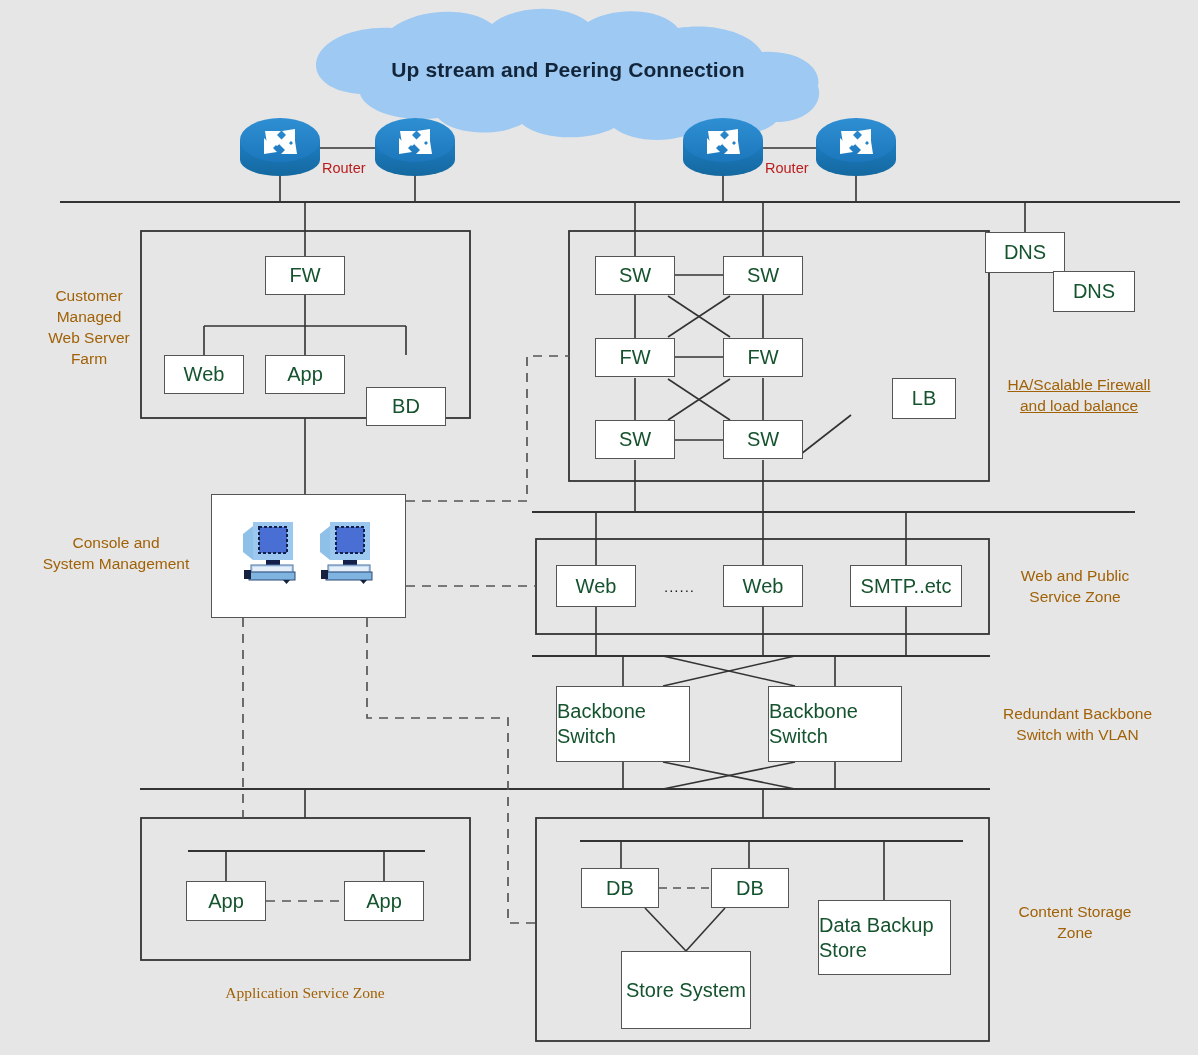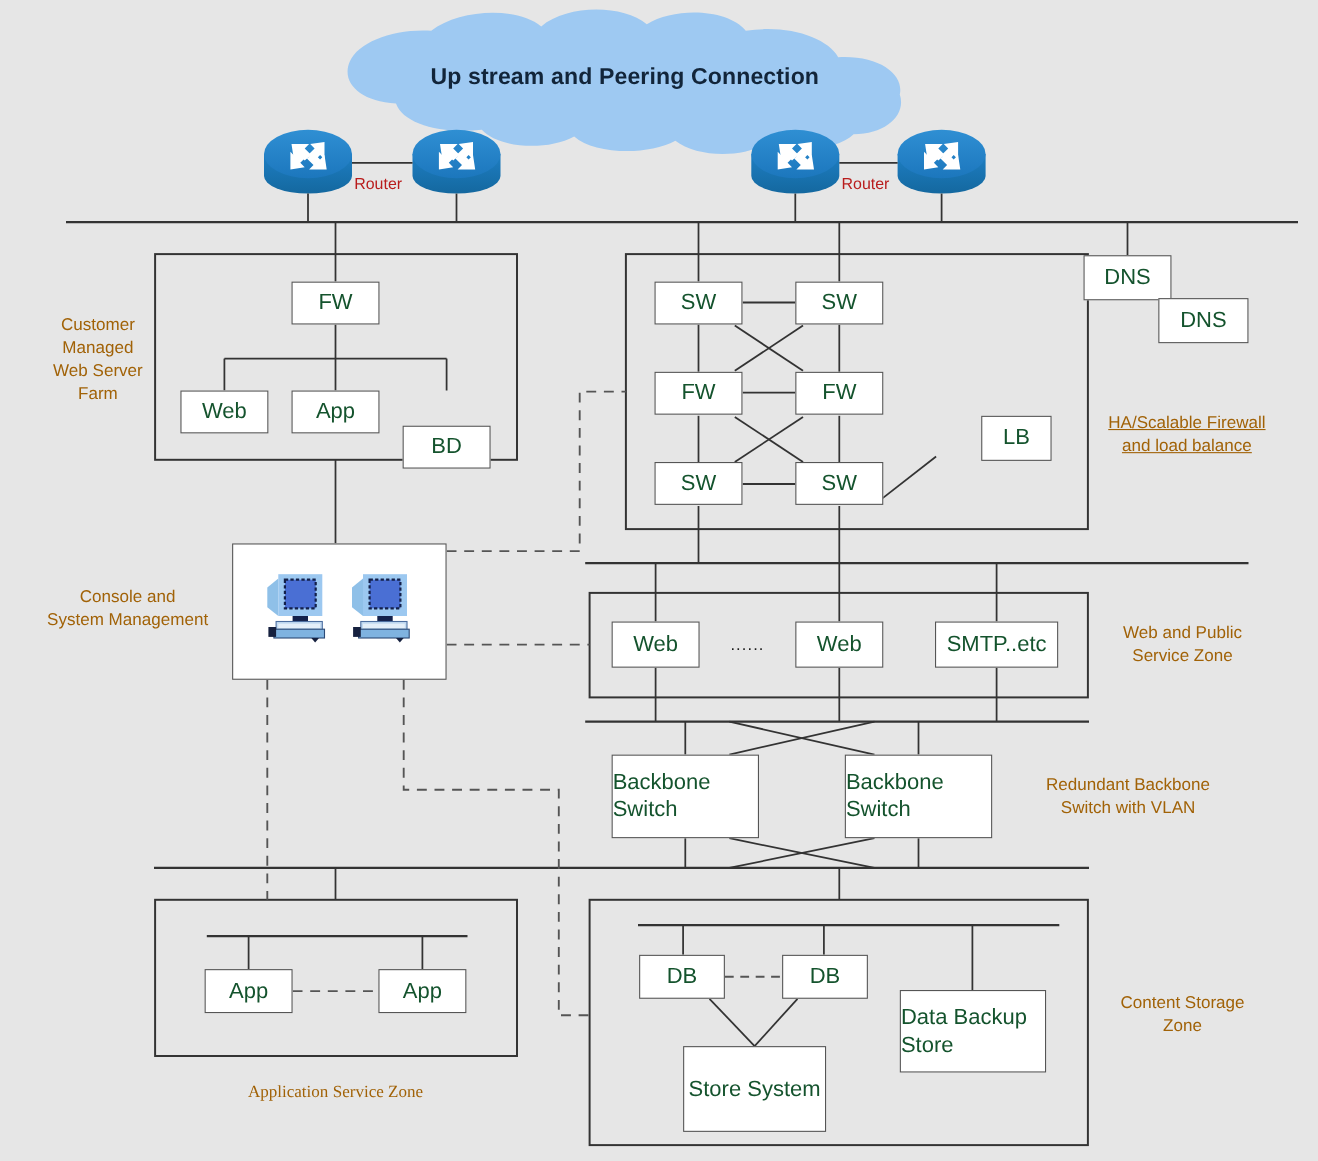--- a/index.html
+++ b/index.html
@@ -335,21 +335,21 @@
   </div>
 
   <div class="zone-label" style="left:960px; top:566px; width:230px;">Web and Public
 Service Zone</div>
 
   <div class="node-box" style="left:556px; top:565px; width:80px; height:42px;">Web</div>
   <div class="dots-label" style="left:664px; top:578px;">......</div>
   <div class="node-box" style="left:723px; top:565px; width:80px; height:42px;">Web</div>
   <div class="node-box" style="left:850px; top:565px; width:112px; height:42px;">SMTP..etc</div>
 
-  <div class="zone-label" style="left:908px; top:704px; width:235px;">Redundant Backbone
+  <div class="zone-label" style="left:960px; top:704px; width:235px;">Redundant Backbone
 Switch with VLAN</div>
 
   <div class="node-box" style="left:556px; top:686px; width:134px; height:76px;">Backbone
 Switch</div>
   <div class="node-box" style="left:768px; top:686px; width:134px; height:76px;">Backbone
 Switch</div>
 
   <div class="zone-label" style="left:190px; top:983px; width:230px;font-family:Liberation Serif, serif;">Application Service Zone</div>
 
   <div class="node-box" style="left:186px; top:881px; width:80px; height:40px;">App</div>

